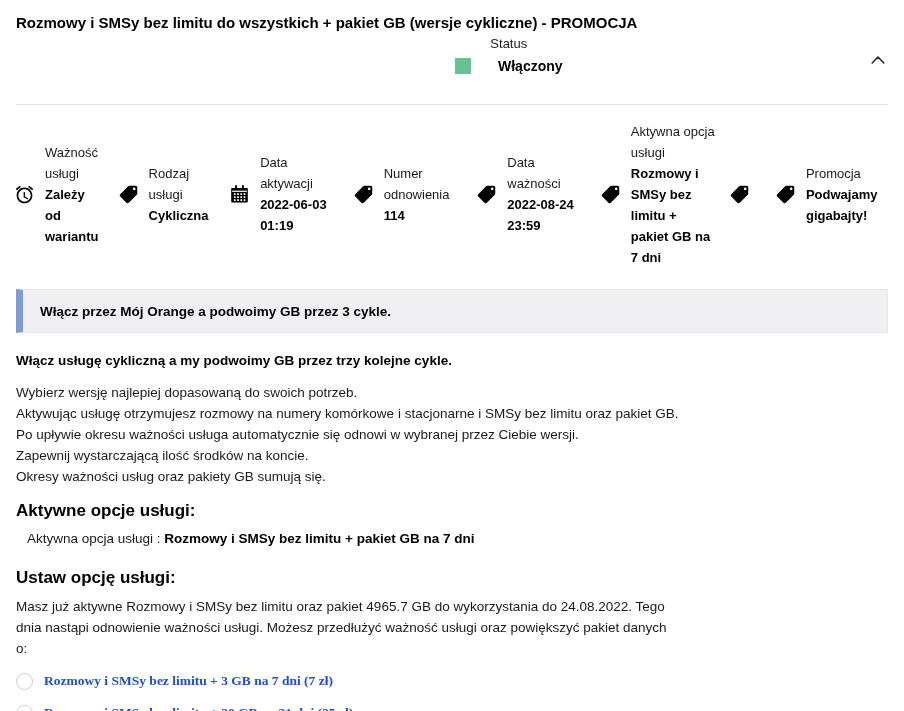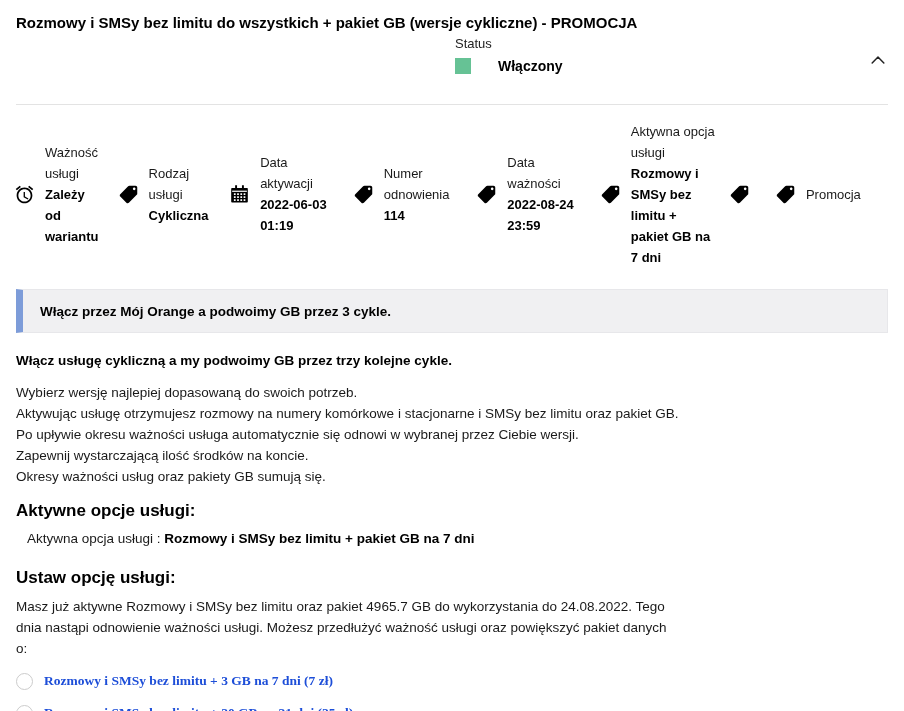--- a/index.html
+++ b/index.html
@@ -7,21 +7,21 @@
     width:904px;height:711px;overflow:hidden;
     font-family:"Liberation Sans","DejaVu Sans",sans-serif;
     color:#111;-webkit-font-smoothing:antialiased;
   }
   .page{position:relative;width:904px;height:706px;}
 
   
   .header{position:relative;margin:0 16px;height:104px;border-bottom:1px solid #e3e3e3;}
   .title{padding-top:14px;font-size:15px;font-weight:bold;color:#000;}
   .status-block{position:absolute;left:439px;top:36px;}
-  .status-label{font-size:13px;color:#222;}
+  .status-label{font-size:13px;color:#222;text-align:center;}
   .status-row{display:flex;align-items:center;margin-top:7px;}
   .status-square{width:16px;height:16px;background:var(--status-green,#66c295);margin-right:10px;}
   .status-value{font-size:14px;font-weight:bold;color:#000;margin-left:17px;}
   .chevron{position:absolute;right:0;top:50px;width:20px;height:20px;cursor:pointer;}
 
   
   .attrs{margin:0 14px;height:178px;display:flex;justify-content:space-between;align-items:center;}
   .attr{display:flex;align-items:center;}
   .attr-icon{flex:0 0 auto;width:21px;height:21px;margin-right:10px;display:inline-flex;}
   .attr-icon svg{width:21px;height:21px;}
@@ -191,20 +191,21 @@
     <div class="attr">
       <span class="attr-icon">
         <svg viewBox="0 0 24 24">
             <g transform="scale(-1,1) translate(-24,0)">
               <path fill="#000" d="M21.41 11.58l-9-9C12.05 2.22 11.55 2 11 2H4c-1.1 0-2 .9-2 2v7c0 .55.22 1.05.59 1.42l9 9c.36.36.86.58 1.41.58.55 0 1.05-.22 1.41-.59l7-7c.37-.36.59-.86.59-1.41 0-.55-.23-1.06-.59-1.42zM5.5 7C4.67 7 4 6.33 4 5.5S4.67 4 5.5 4 7 4.67 7 5.5 6.33 7 5.5 7z"></path>
             </g>
           </svg>
       </span>
       <div class="attr-text w8">
         <div class="attr-label">Promocja</div>
+        <div class="attr-value">Podwajamy gigabajty!</div>
       </div>
     </div>
 
   </div>
 
   <div class="notice">
     <div class="notice-text">Włącz przez Mój Orange a podwoimy GB przez 3 cykle.</div>
   </div>
 
   <div class="headline">Włącz usługę cykliczną a my podwoimy GB przez trzy kolejne cykle.</div>

